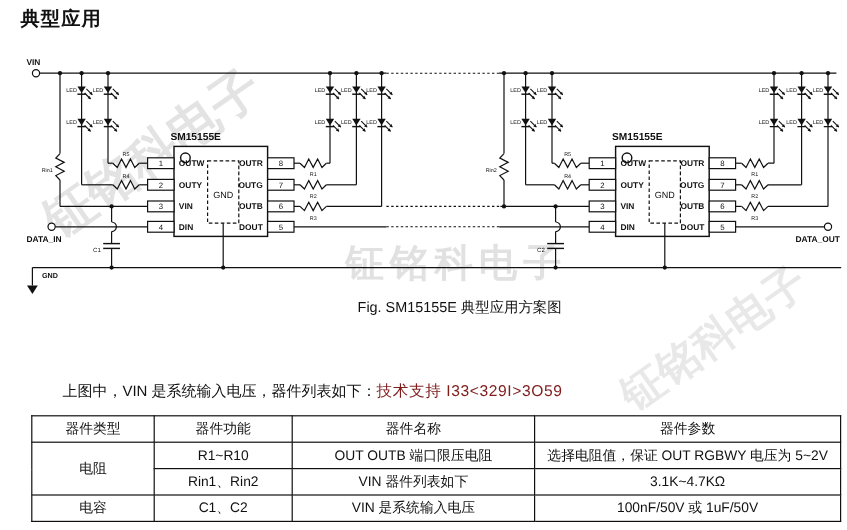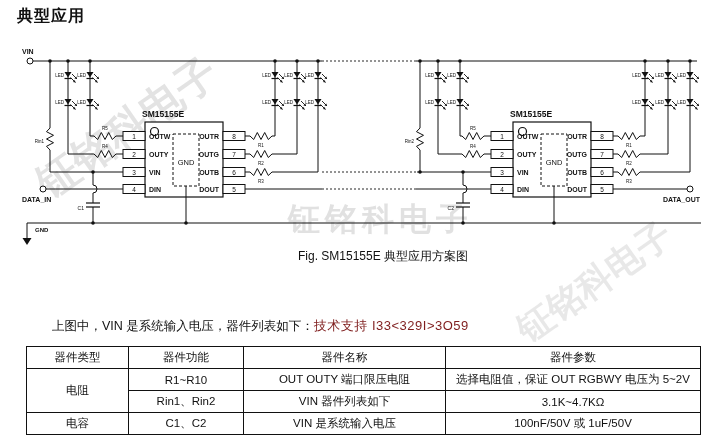--- a/index.html
+++ b/index.html
@@ -380,21 +380,21 @@
         <th>器件类型</th>
         <th>器件功能</th>
         <th>器件名称</th>
         <th>器件参数</th>
       </tr>
     </thead>
     <tbody>
       <tr>
         <td rowspan="2">电阻</td>
         <td>R1~R10</td>
-        <td>OUT OUTY 端口限压电阻</td>
+        <td>OUT OUTB 端口限压电阻</td>
         <td>选择电阻值，保证 OUT RGBWY 电压为 5~2V</td>
       </tr>
       <tr>
         <td>Rin1、Rin2</td>
         <td>VIN 器件列表如下</td>
         <td>3.1K~4.7KΩ</td>
       </tr>
       <tr>
         <td>电容</td>
         <td>C1、C2</td>

